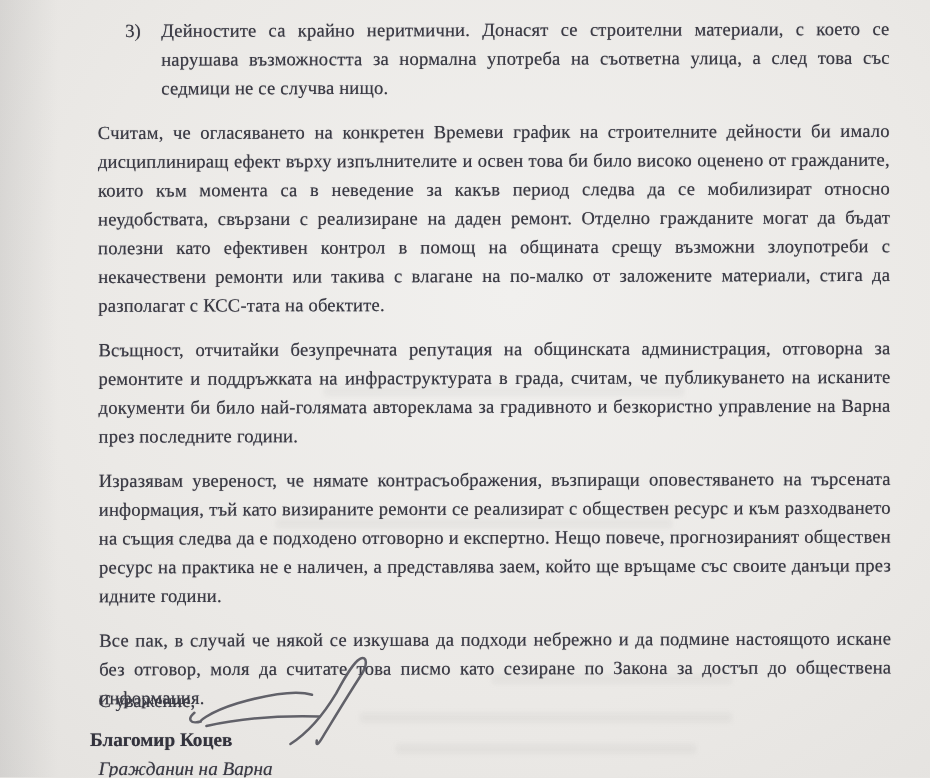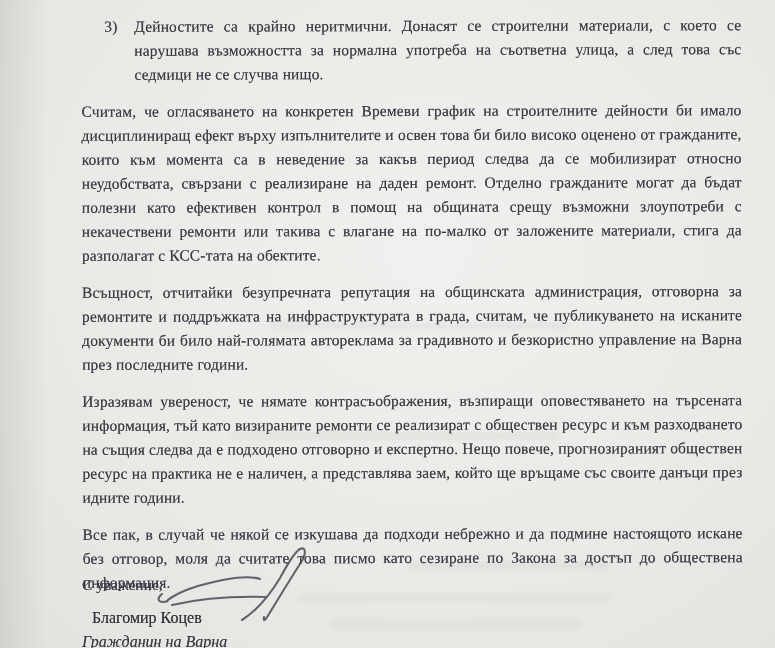--- a/index.html
+++ b/index.html
@@ -67,25 +67,25 @@
   }
   .signature-svg {
     position: absolute;
     left: 146px;
     top: 540px;
     width: 176px;
     height: 88px;
   }
   .sig-name {
     position: absolute;
-    left: 92px;
+    left: 75px;
     top: 609px;
     font-family: "Liberation Serif", "DejaVu Serif", serif;
     font-size: 16px;
-    font-weight: 400;
+    font-weight: 700;
     color: #33333d;
     text-shadow: 0 0 0.6px rgba(51,51,61,0.7);
   }
   .sig-title {
     position: absolute;
     left: 82px;
     top: 633px;
     font-family: "Liberation Serif", "DejaVu Serif", serif;
     font-size: 16px;
     font-style: italic;

